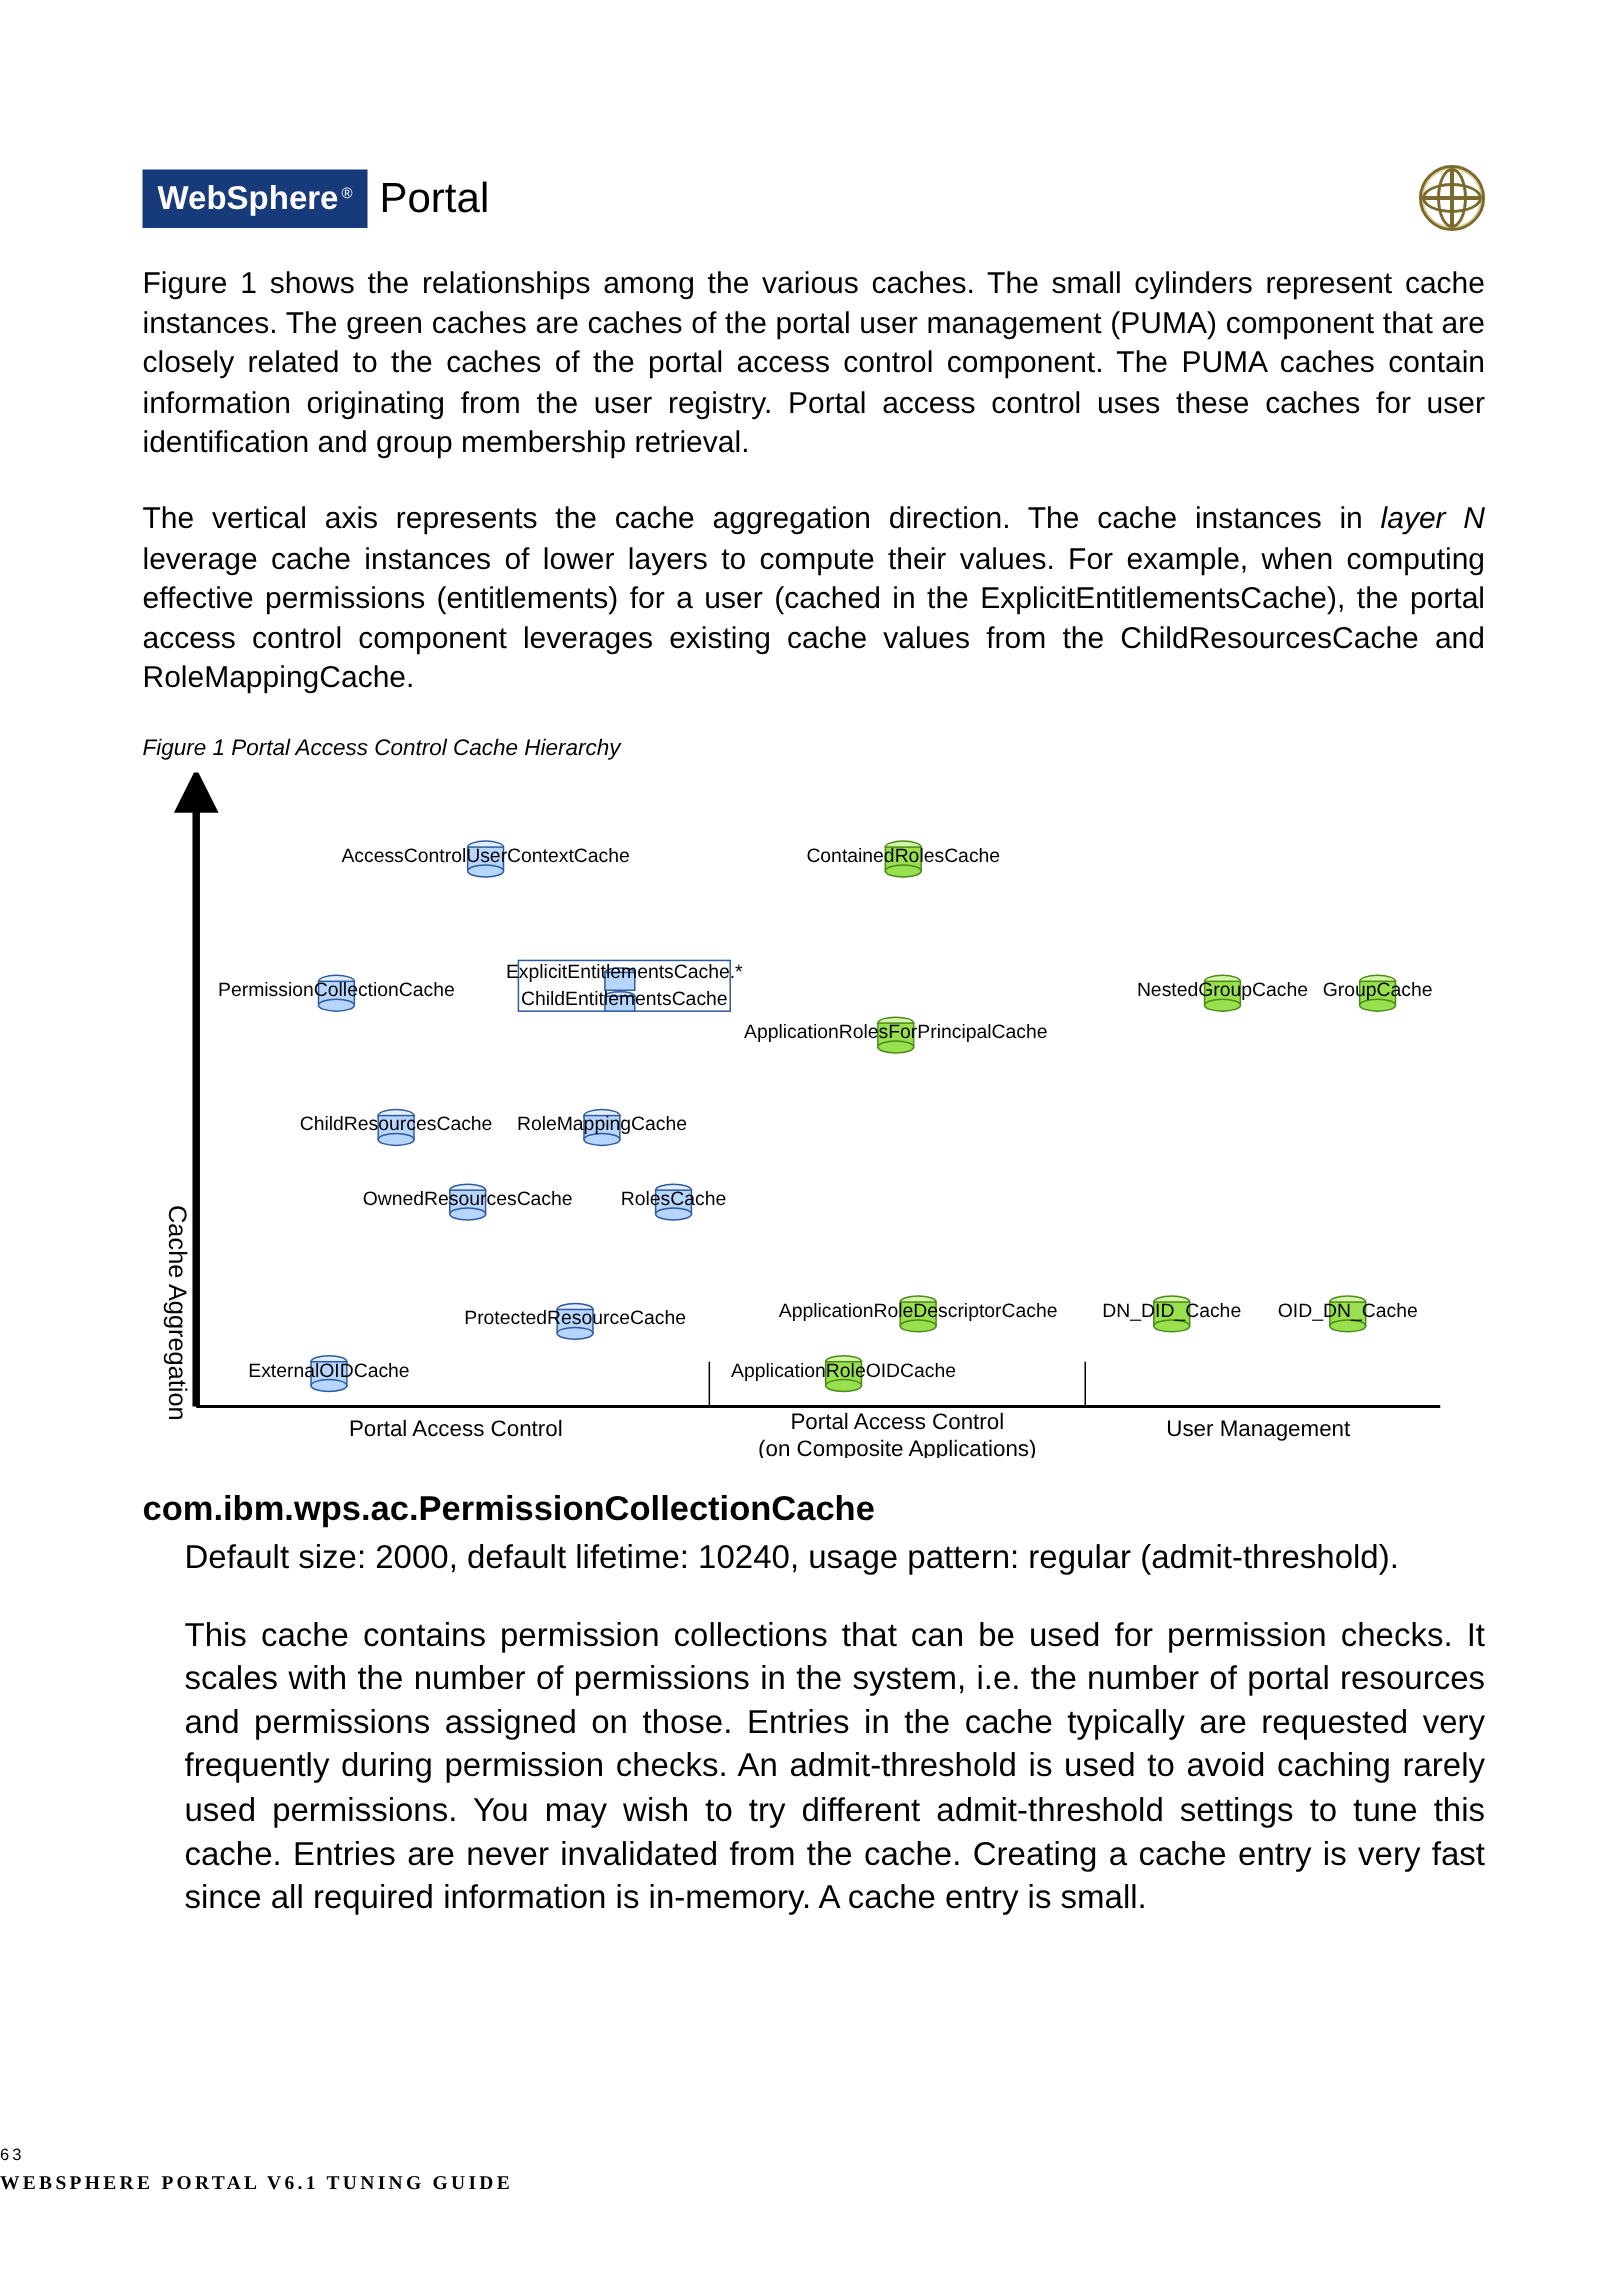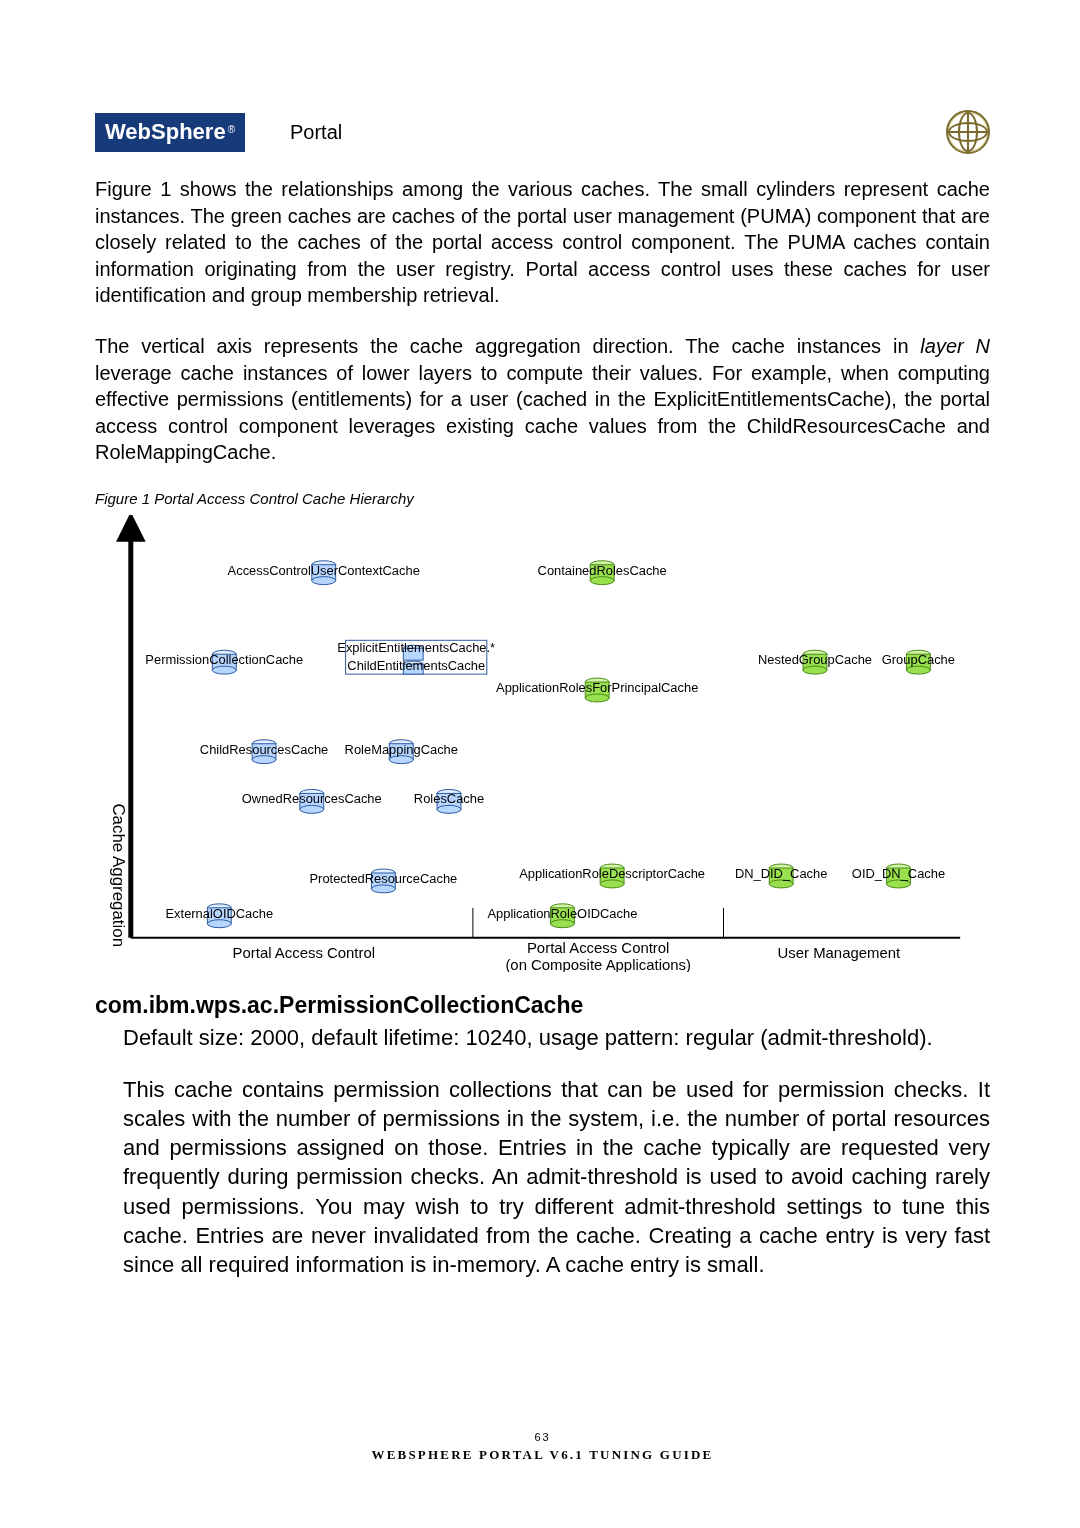--- a/index.html
+++ b/index.html
@@ -26,21 +26,21 @@
   }
   .logo-badge {
     background: #163a7a;
     color: #fff;
     font-weight: bold;
     font-size: 22px;
     padding: 6px 10px 7px 10px;
     display: flex; align-items:flex-end; gap:2px;
   }
   .logo-badge .tm { font-size:10px; font-weight:normal; position:relative; top:-10px; }
-  .logo-portal { font-size: 20px; color:#000;margin-left:37px; }
+  .logo-portal { font-size: 28px; color:#000; }
   .globe-icon {
     width: 40px; height: 40px;
     border: 2px solid #7a6a2e; border-radius: 50%;
     background:
       linear-gradient(to right, transparent 47%, #7a6a2e 47%, #7a6a2e 53%, transparent 53%),
       linear-gradient(to bottom, transparent 47%, #7a6a2e 47%, #7a6a2e 53%, transparent 53%);
     position:relative;
     box-shadow: inset 0 0 0 1px #d9cf8c;
   }
   .globe-icon::before, .globe-icon::after {
@@ -76,24 +76,22 @@
     font-size: 22px;
     line-height: 1.33;
     text-align: justify;
   }
   .indented p { margin: 0 0 22px 0; }
 
   .footer {
     position: absolute;
     left: 0; right: 16px;
     bottom: 65px;
-    text-align: center;
     font-size: 12px;
     letter-spacing: 1.5px;
-    margin-left: 21px;
   }
   .footer .pn { letter-spacing: 2px; font-size:11px; display:block; margin-bottom:4px;}
   .footer .ft { font-weight: bold; font-size: 13px; font-family: Georgia, "Times New Roman", serif; letter-spacing: 2.2px;}
 
   
   .cyl-body-blue { fill:#b7d6ff; stroke:#2d5aa0; }
   .cyl-body-green{ fill:#99e04f; stroke:#4a8a17; }
   .cyl-blue-top  { fill:#e2eeff; stroke:#2d5aa0; }
   .cyl-green-top { fill:#d4f5a9; stroke:#4a8a17; }
   .lbl { font: 13px Arial, sans-serif; fill:#000; }

